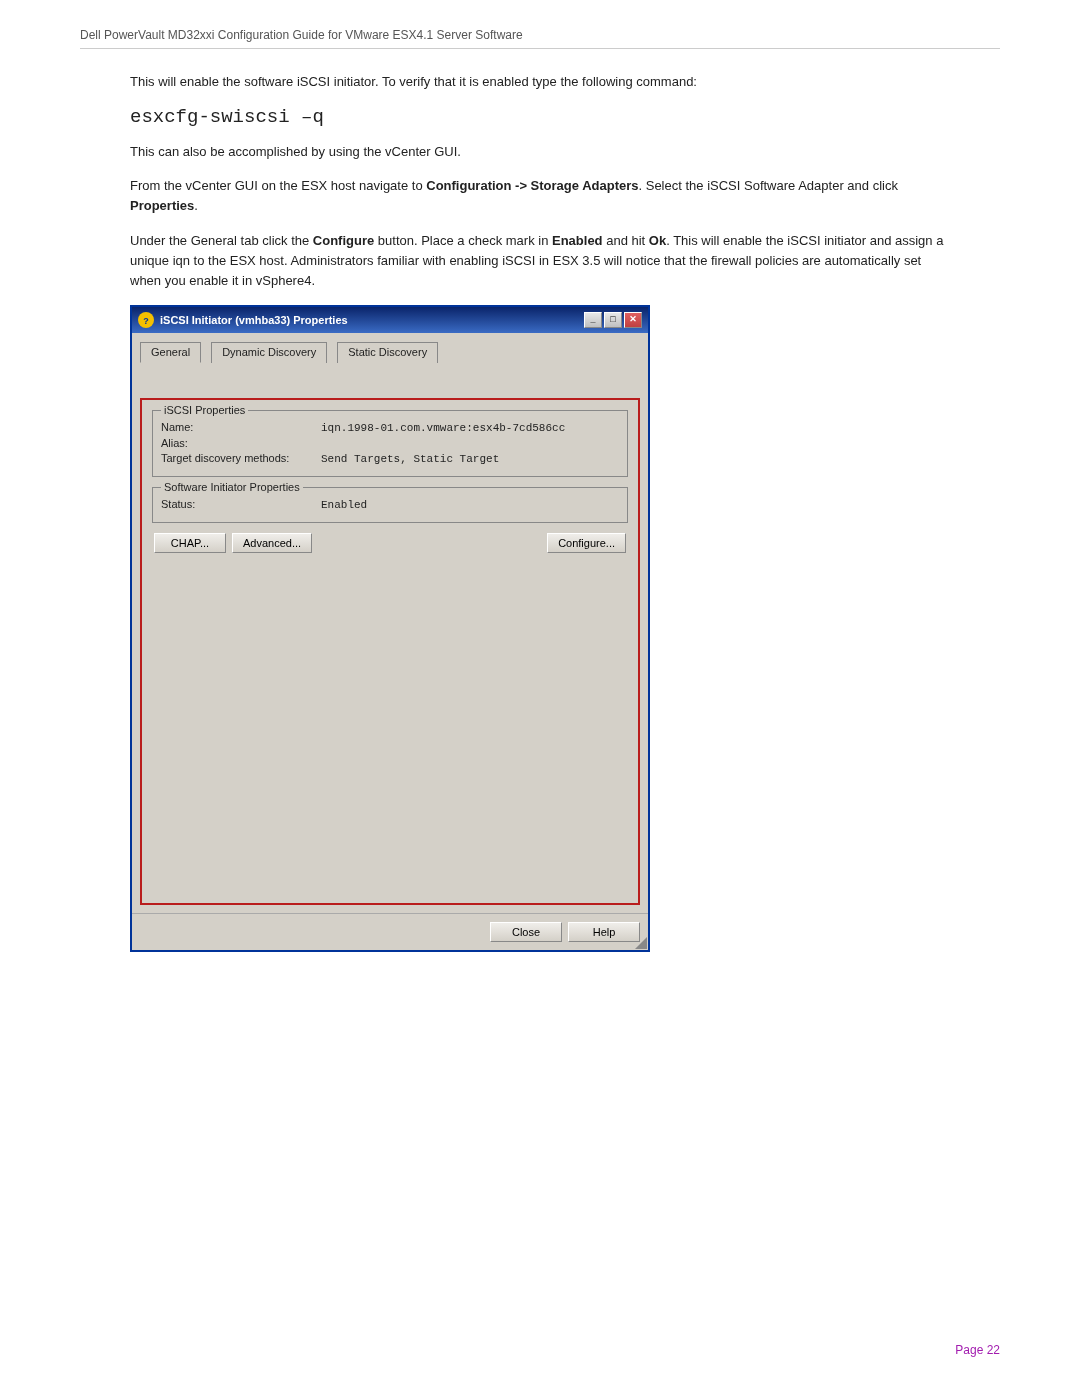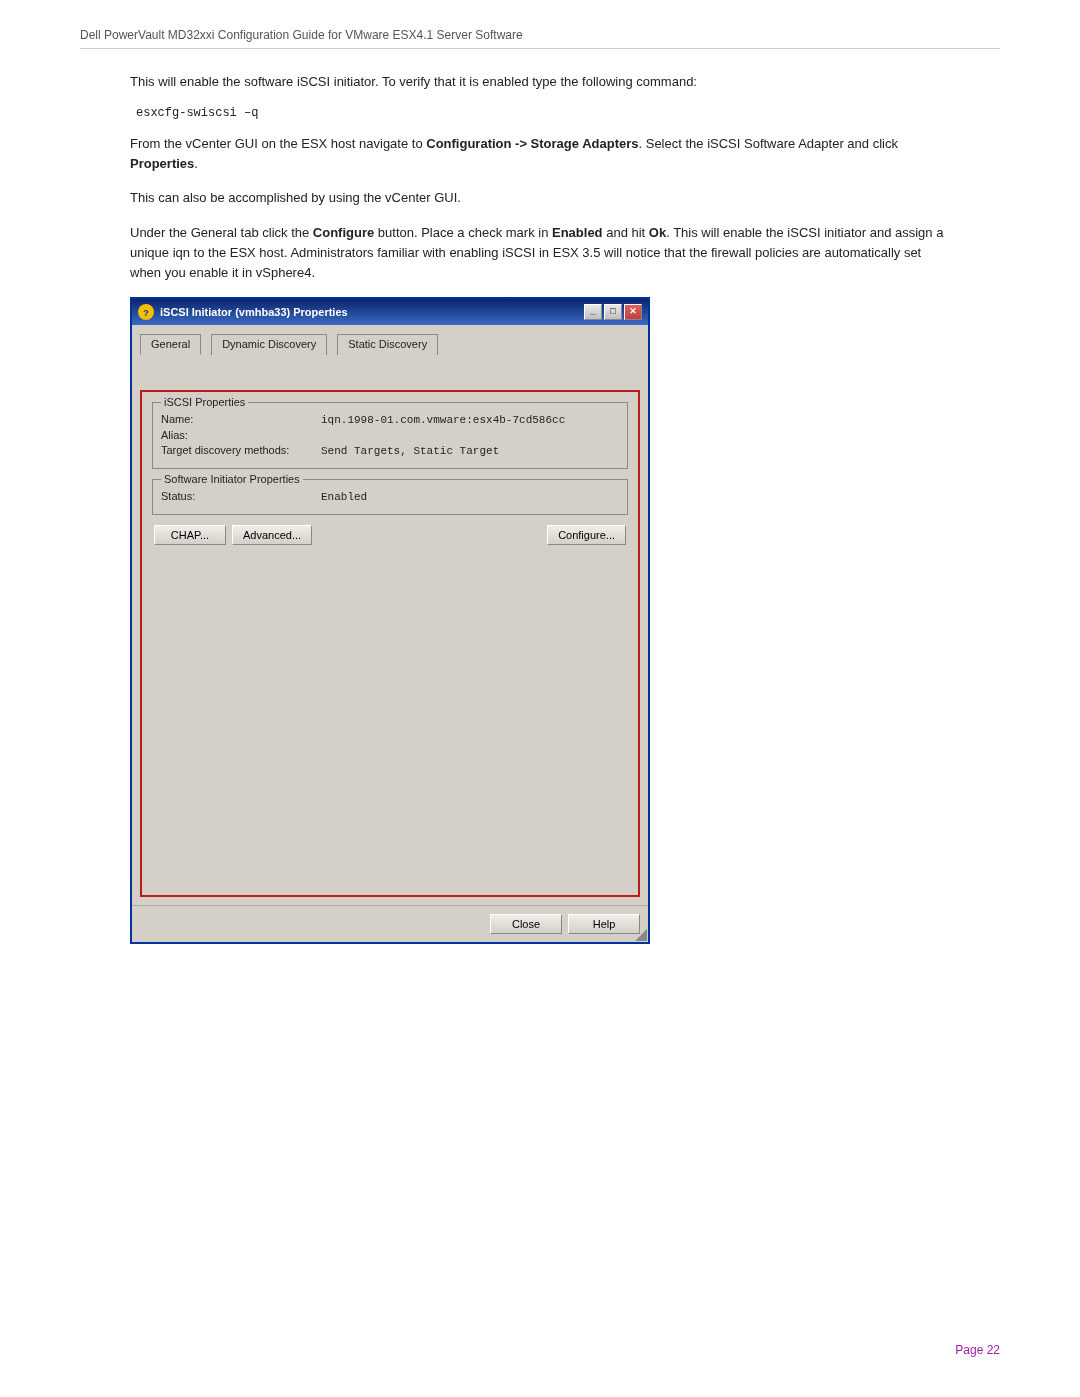--- a/index.html
+++ b/index.html
@@ -38,23 +38,23 @@
 
     .para {
       margin-bottom: 14px;
       line-height: 1.55;
       font-size: 13px;
       color: #222;
     }
 
     .code-line {
       font-family: 'Courier New', monospace;
-      font-size: 12px;
+      font-size: 19px;
       margin-bottom: 14px;
-      margin-left: 6px;
+      margin-left: 0;
     }
 
     .bold {
       font-weight: bold;
     }
 
     
     .dialog-wrapper {
       margin-top: 12px;
       margin-bottom: 18px;
@@ -288,25 +288,25 @@
 
   <p class="para">
     <span>This will enable the software iSCSI initiator. To verify that it is enabled type the following command:</span>
   </p>
 
   <p class="code-line">
     <span>esxcfg-swiscsi –q</span>
   </p>
 
   <p class="para">
+    <span>This can also be accomplished by using the vCenter GUI.</span>
+  </p>
+
+  <p class="para">
     <span>From the vCenter GUI on the ESX host navigate to </span><span class="bold">Configuration -&gt; Storage Adapters</span><span>. Select the iSCSI Software Adapter and click </span><span class="bold">Properties</span><span>.</span>
-  </p>
-
-  <p class="para">
-    <span>This can also be accomplished by using the vCenter GUI.</span>
   </p>
 
   <p class="para">
     <span>Under the General tab click the </span><span class="bold">Configure</span><span> button. Place a check mark in </span><span class="bold">Enabled</span><span> and hit </span><span class="bold">Ok</span><span>.  This will enable the iSCSI initiator and assign a unique iqn to the ESX host. Administrators familiar with enabling iSCSI in ESX 3.5 will notice that the firewall policies are automatically set when you enable it in vSphere4.</span>
   </p>
 
   <div class="dialog-wrapper">
     <div class="dialog">
 
       <div class="dialog-titlebar">

